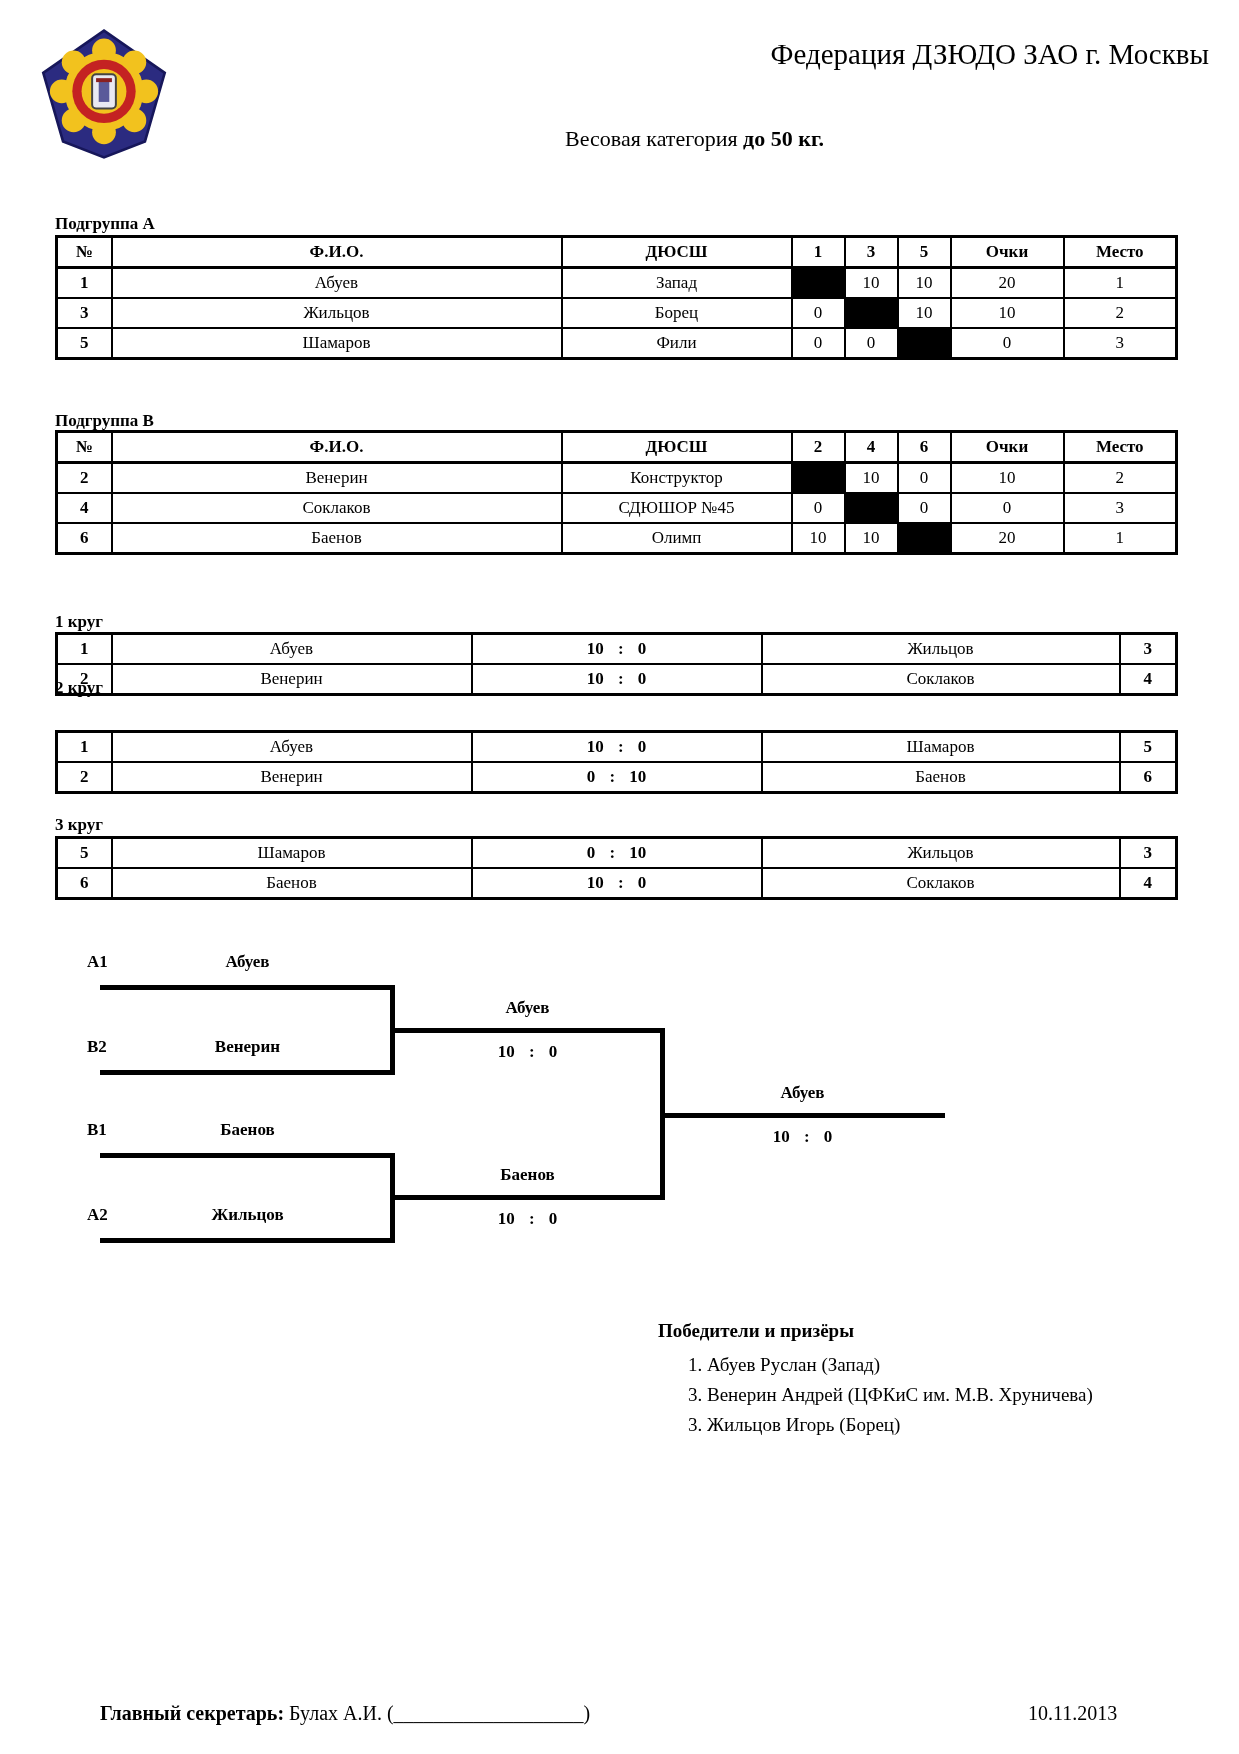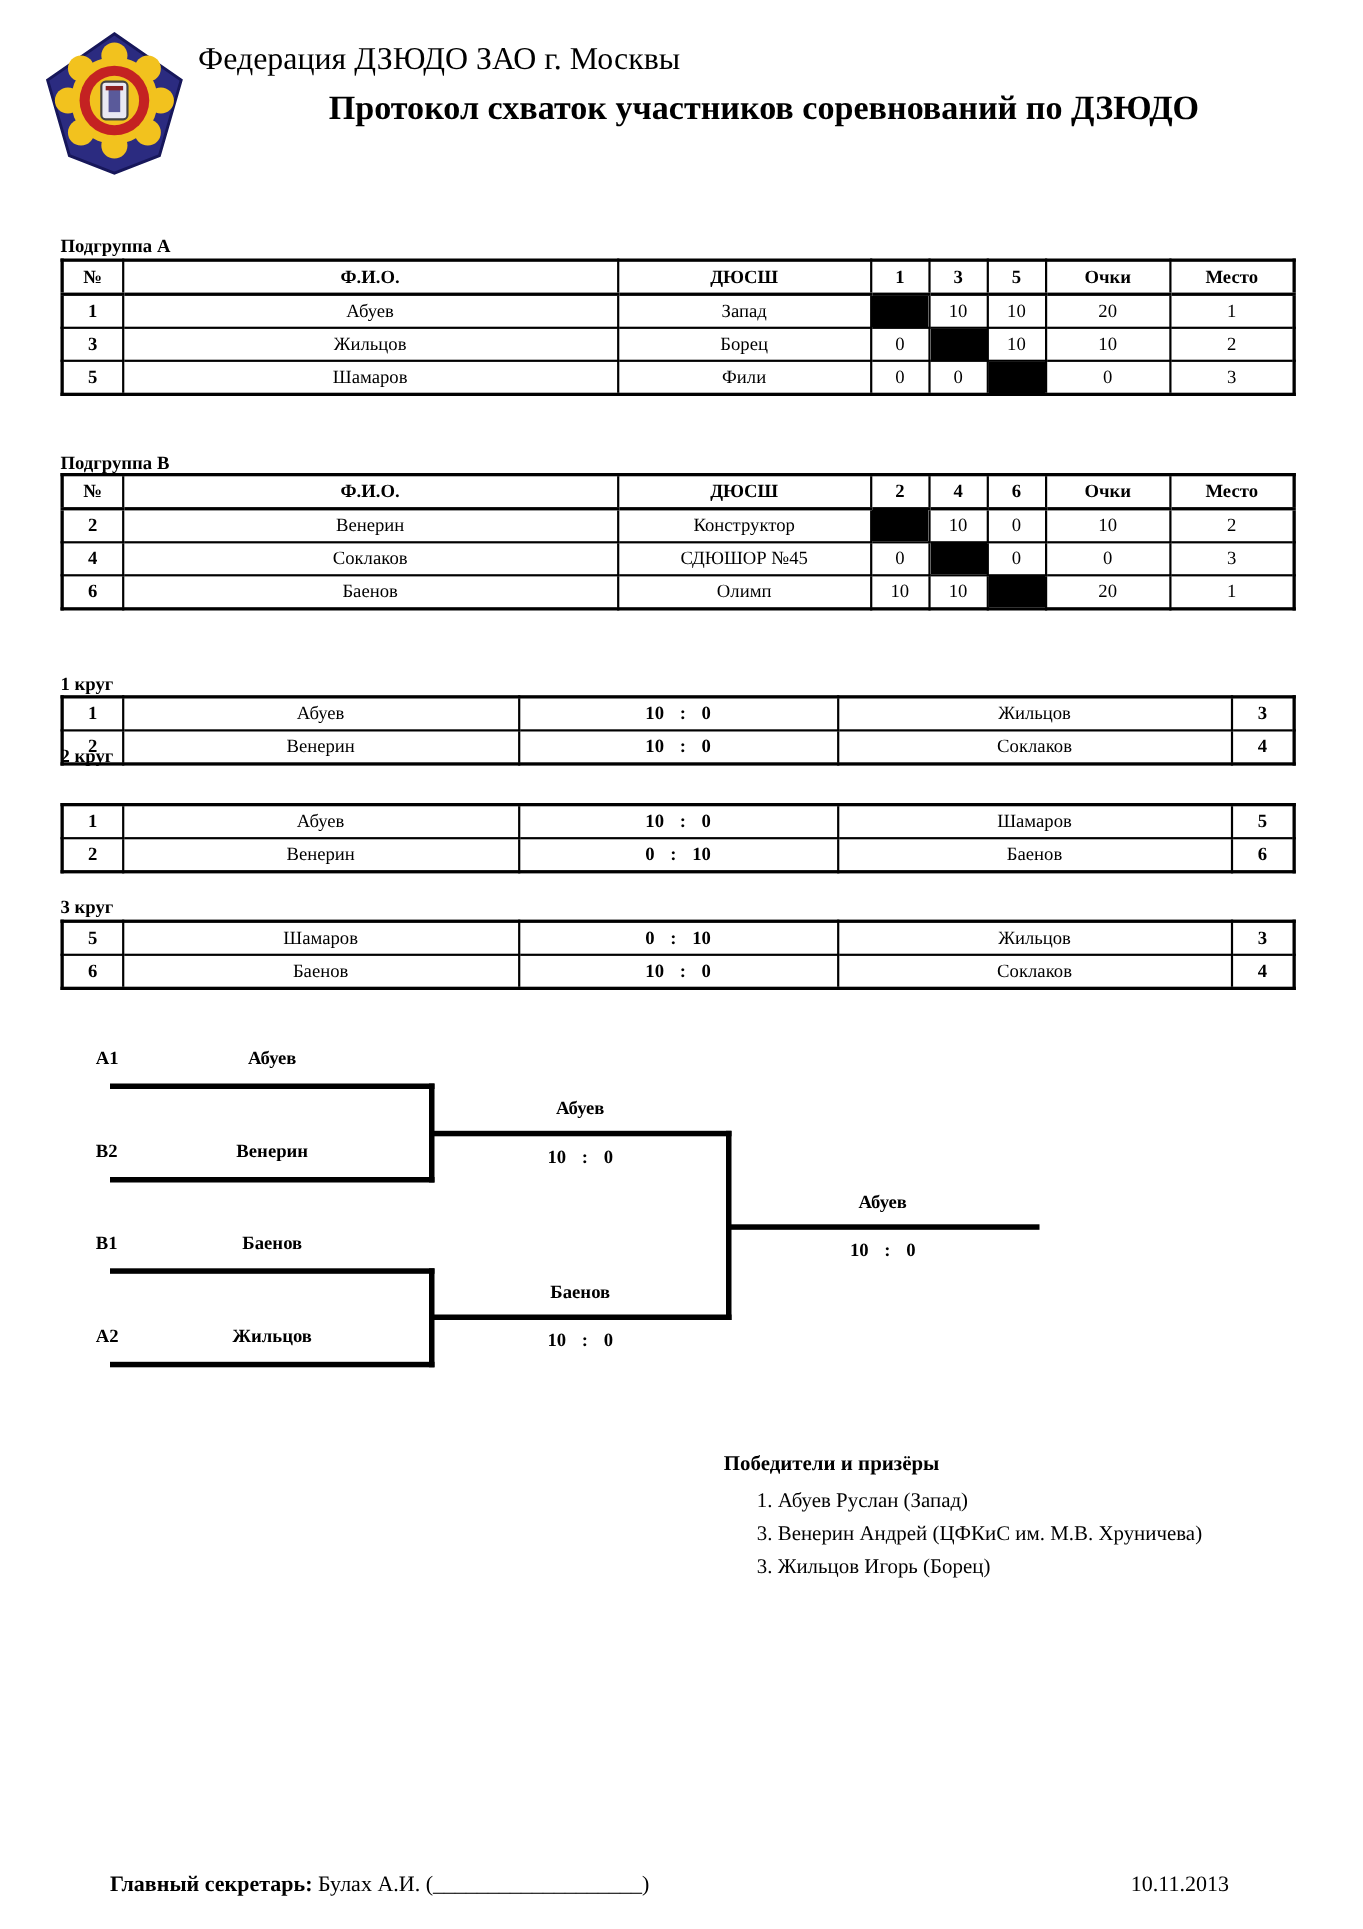--- a/index.html
+++ b/index.html
@@ -1,19 +1,19 @@
 <!DOCTYPE html>
 <html><head>
 <meta charset="utf-8">
 <style>
   html,body{margin:0;padding:0;background:#fff;}
   .page{position:relative;width:1239px;height:1754px;background:#fff;color:#000;
         font-family:"Liberation Serif", serif;overflow:hidden;}
   .abs{position:absolute;}
-  .hdr-line1{left:180px;right:30px;top:38px;text-align:left;font-size:29px;}
+  .hdr-line1{left:180px;right:30px;top:38px;text-align:right;font-size:29px;}
   .hdr-line2{left:180px;right:30px;top:80px;text-align:center;font-size:31px;font-weight:bold;}
   .hdr-line3{left:180px;right:30px;top:126px;text-align:center;font-size:22px;}
   .hdr-line3 .bold{font-weight:bold;}
   .sec-label{font-size:17px;font-weight:bold;}
   table.grid{border-collapse:collapse;table-layout:fixed;width:1120px;border:3px solid #000;}
   table.grid td{border:2px solid #000;height:28px;text-align:center;vertical-align:middle;
                 font-size:17px;padding:0 2px;overflow:hidden;white-space:nowrap;}
   table.grid tr.head td{font-weight:bold;border-bottom:3px solid #000;}
   td.b{font-weight:bold;}
   td.blk{background:#000;}
@@ -47,21 +47,24 @@
         <circle cx="27" cy="26" r="9"></circle>
     </g>
     <circle cx="50" cy="48" r="24" fill="#c42222"></circle>
     <circle cx="50" cy="48" r="17" fill="#f2c21e"></circle>
     <rect x="41" y="35" width="18" height="26" rx="3" fill="#e9e9f2" stroke="#444" stroke-width="1.5"></rect>
     <rect x="46" y="40" width="8" height="16" fill="#5a5a9a"></rect>
     <rect x="44" y="38" width="12" height="3" fill="#8a2020"></rect>
   </svg>
 
   <div class="abs hdr-line1">Федерация ДЗЮДО ЗАО г. Москвы</div>
-  <div class="abs hdr-line2">Протокол схваток участников соревнований по ДЗЮДО</div>
+  <div class="abs hdr-line3">
+    <span>Весовая категория</span>
+    <span class="bold">до 50 кг.</span>
+  </div>
 
   <div class="abs sec-label" style="left:55px;top:214px">Подгруппа А</div>
   <table class="abs grid" style="left:55px;top:235px">
     <colgroup>
         <col style="width:55px">
         <col style="width:450px">
         <col style="width:230px">
         <col style="width:53px">
         <col style="width:53px">
         <col style="width:53px">

